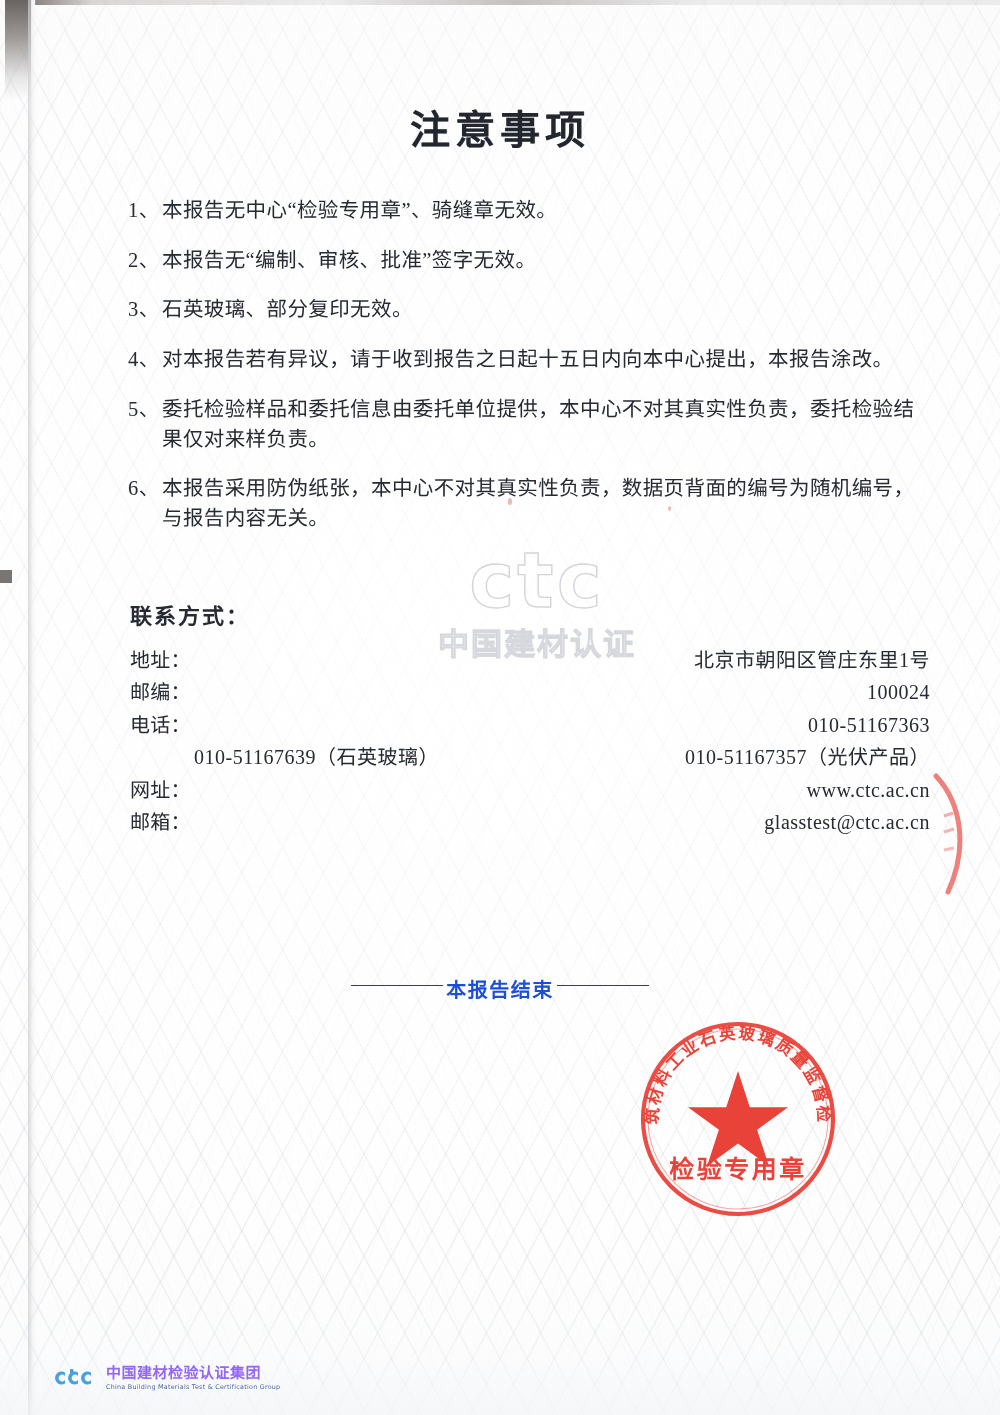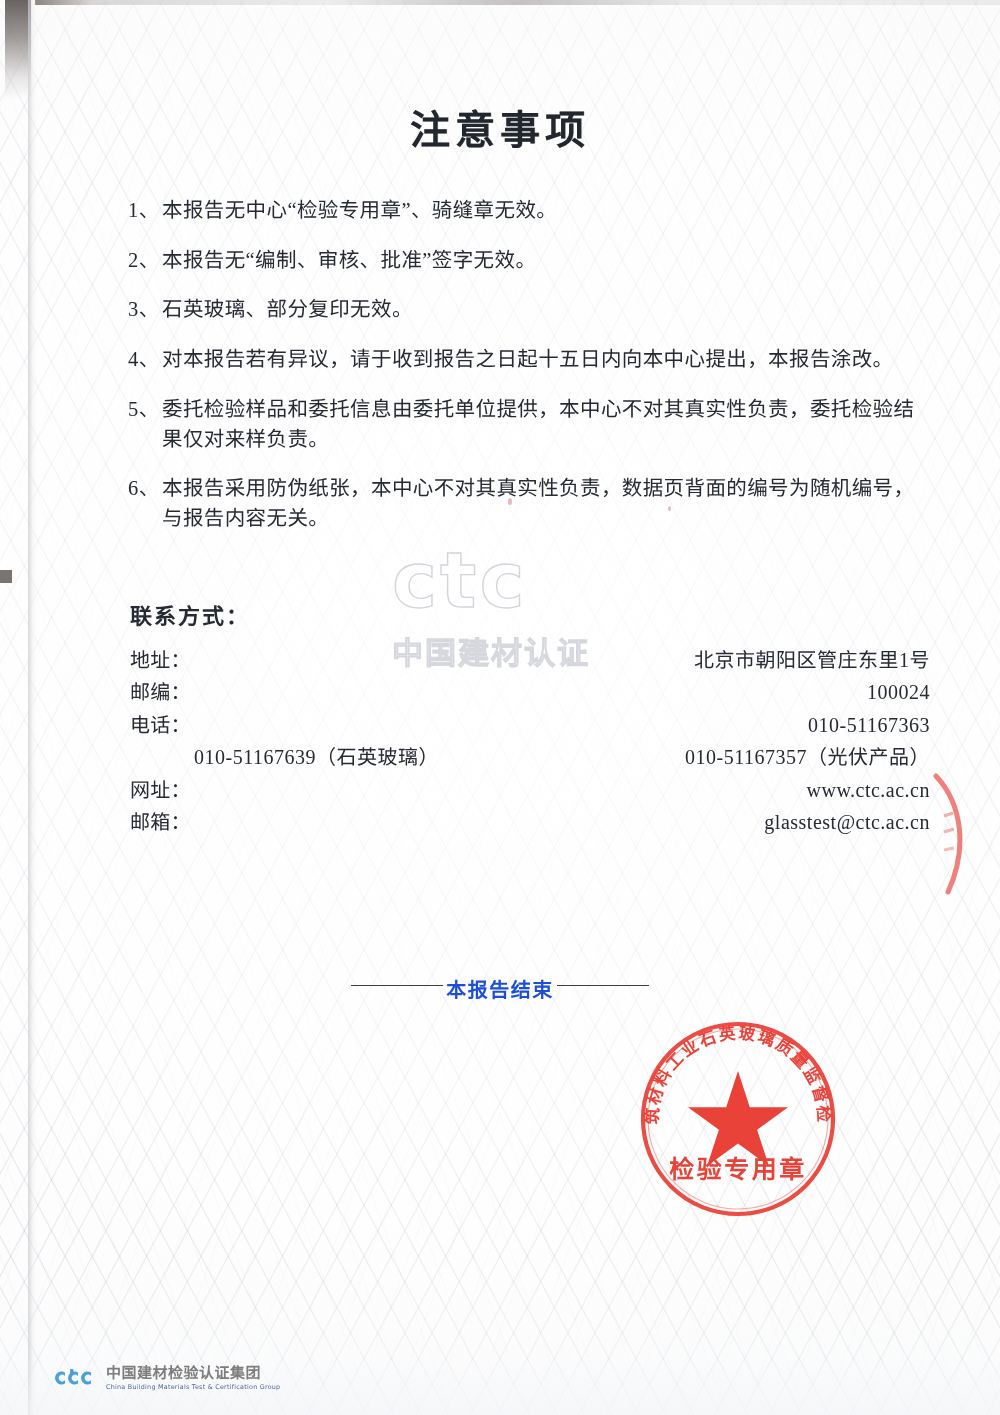--- a/index.html
+++ b/index.html
@@ -113,36 +113,37 @@
     position: absolute;
     left: 0; right: 0; bottom: 0;
     height: 60px;
     background: linear-gradient(180deg, rgba(255,255,255,0) 0%, rgba(244,245,248,0.65) 100%);
     z-index: 1;
   }
 
   
   .watermark {
     position: absolute;
-    left: 392px; top: 545px;
+    left: 412px; top: 545px;
     width: 250px; height: 130px;
     z-index: 1;
     pointer-events: none;
+    text-align: center;
   }
   .wm-ctc {
     font-family: "DejaVu Sans", sans-serif;
     font-size: 76px;
     font-weight: 700;
     letter-spacing: 3px;
     color: transparent;
     -webkit-text-stroke: 1.4px rgba(150,156,168,0.42);
     line-height: 0.95;
   }
   .wm-cn {
-    margin-top: 11px;
+    margin-top: 2px;
     font-family: "DejaVu Sans", sans-serif;
     font-size: 31px;
     font-weight: 700;
     letter-spacing: 2px;
     color: transparent;
     -webkit-text-stroke: 1.1px rgba(152,158,170,0.40);
   }
 
   
   .content { position: relative; z-index: 3; }
@@ -276,21 +277,21 @@
     z-index: 3;
     opacity: .92;
   }
   .footer-logo { width: 44px; height: 22px; flex: 0 0 auto; }
   .footer-logo svg { width: 100%; height: 100%; display: block; }
   .footer-text-wrap { display: flex; flex-direction: column; }
   .footer-cn {
     font-family: Liberation Sans, sans-serif;
     font-size: 15px;
     font-weight: 700;
-    color: #737373;
+    color: #8b5cf6;
     letter-spacing: 0.5px;
     line-height: 1.1;
   }
   .footer-en {
     font-family: "DejaVu Sans", sans-serif;
     font-size: 6.4px;
     color: #3a5a90;
     letter-spacing: 0.25px;
     margin-top: 2px;
   }

